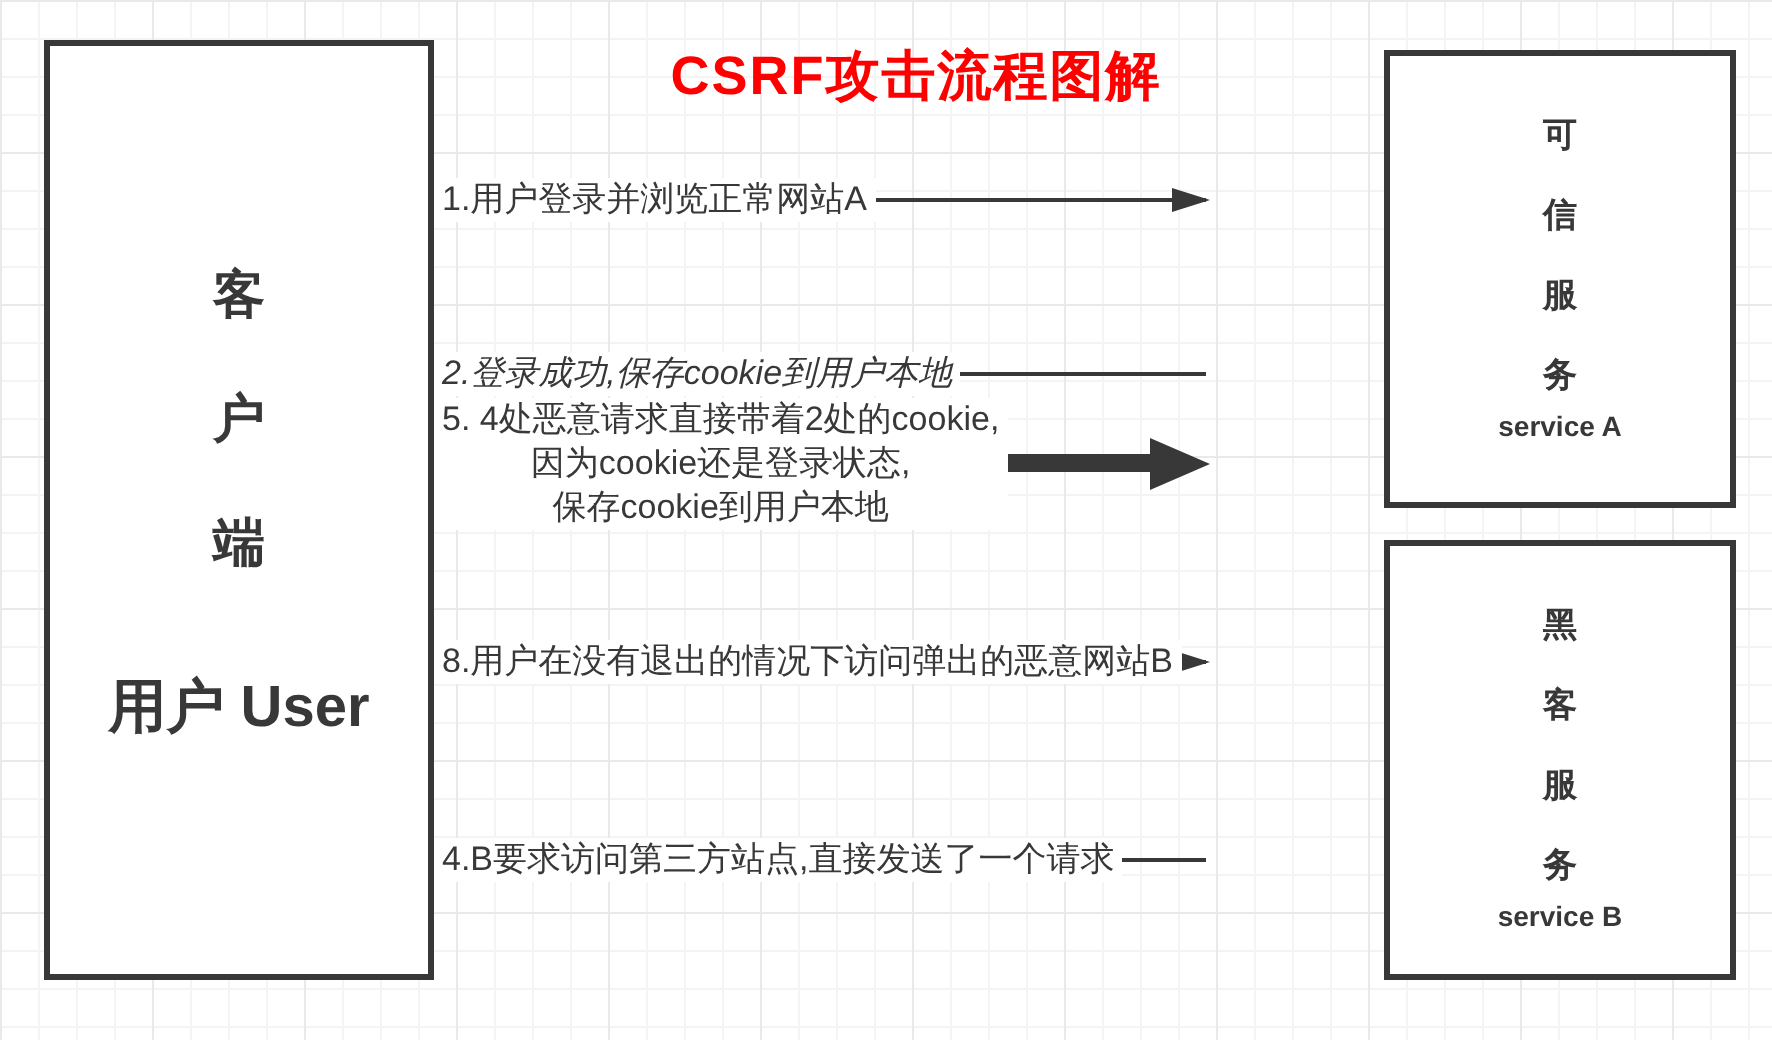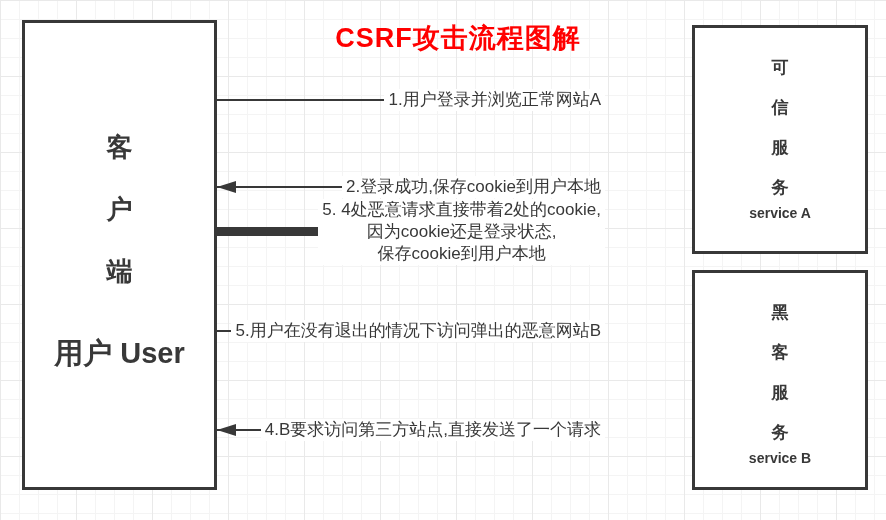--- a/index.html
+++ b/index.html
@@ -50,21 +50,21 @@
     font-size:17px; font-weight:bold;
   }
   .service-box .chars { padding-top:20px; }
   .service-label {
     text-align:center; font-size:14px; font-weight:bold;
     margin-top:-3px;
   }
 
   .arrow {
     position:absolute; left:217px; width:388px; height:44px;
-    display:flex; align-items:center; justify-content:flex-end;
+    display:flex; align-items:center; justify-content:flex-start;
   }
   .arrow .line {
     position:absolute; left:0; right:2px; top:50%;
     height:2px; margin-top:-1px; background:#383838;
   }
   .arrow .label {
     position:relative; z-index:2;
     background:#ffffff; padding:0 4px;
     font-size:17px; color:#383838; white-space:nowrap;
     line-height:22px; text-align:center;
@@ -77,21 +77,21 @@
     border-left:19px solid #383838;
   }
   .head-left {
     position:absolute; left:0; top:50%; transform:translateY(-50%);
     width:0; height:0; z-index:1;
     border-top:6px solid transparent;
     border-bottom:6px solid transparent;
     border-right:19px solid #383838;
   }
   #arrow-1 { top:78px; }
-  #arrow-2 { top:165px; }
+  #arrow-2 { top:165px;font-style:italic; }
   #arrow-5 { top:192px; height:80px; }
   #arrow-3 { top:309px; }
   #arrow-4 { top:408px; }
 
   .arrow.thick .line { height:9px; margin-top:-5px; right:26px; }
   .arrow.thick .head-right {
     border-top-width:13px; border-bottom-width:13px; border-left-width:30px;
   }
 </style>
 </head>
@@ -148,21 +148,21 @@
     <div class="label">
       <div>5. 4处恶意请求直接带着2处的cookie,</div>
       <div>因为cookie还是登录状态,</div>
       <div>保存cookie到用户本地</div>
     </div>
   </div>
 
   <div class="arrow" id="arrow-3">
     <div class="line"></div>
     <div class="head-right"></div>
-    <div class="label">5.用户在没有退出的情况下访问弹出的恶意网站B</div>
+    <div class="label">8.用户在没有退出的情况下访问弹出的恶意网站B</div>
   </div>
 
   <div class="arrow" id="arrow-4">
     <div class="line"></div>
     <div class="head-left"></div>
     <div class="label">4.B要求访问第三方站点,直接发送了一个请求</div>
   </div>
 
 </div>
 

